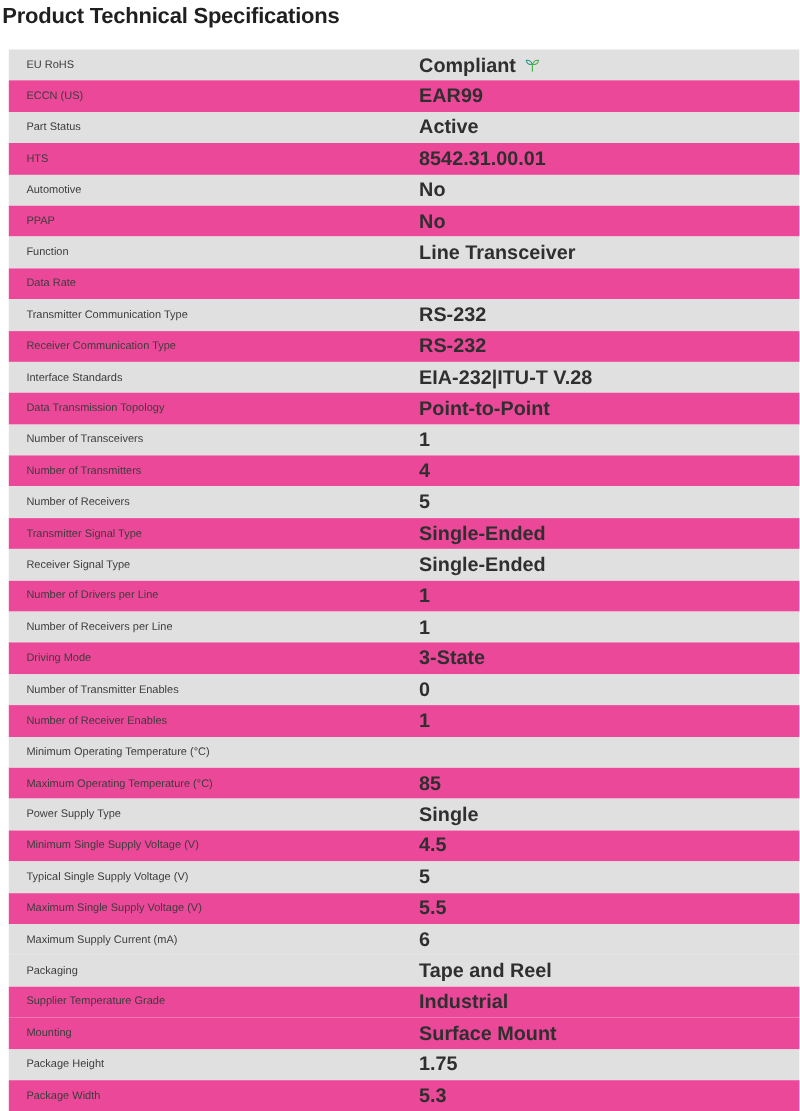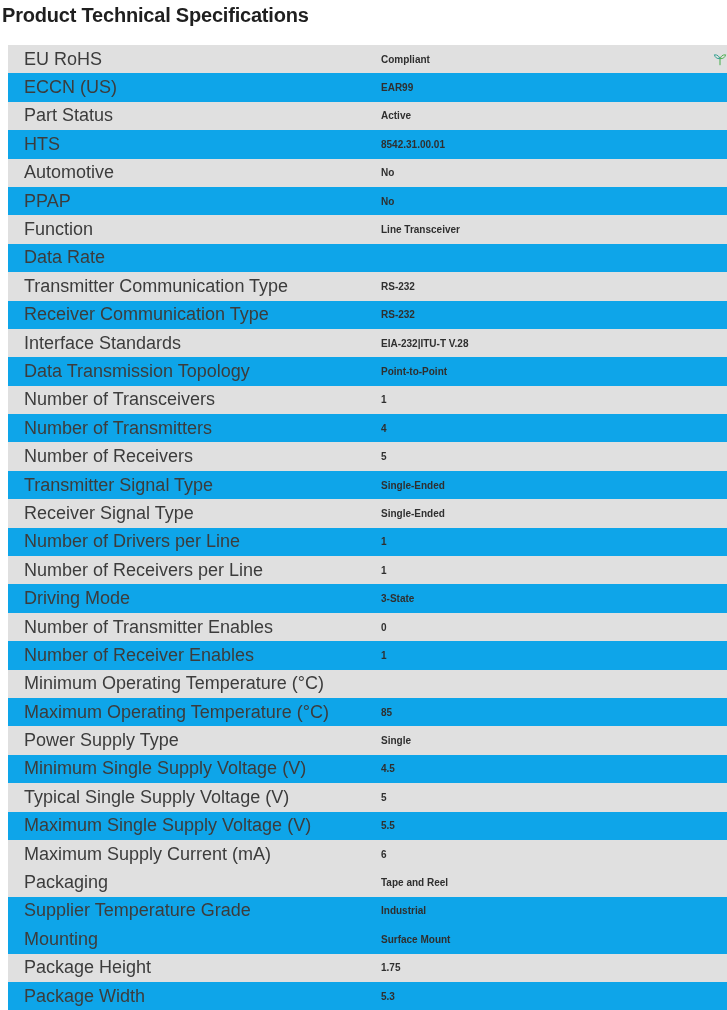--- a/index.html
+++ b/index.html
@@ -28,44 +28,43 @@
   .spec-table {
     position: absolute;
     top: 45px;
     left: 8px;
     width: 719px;
   }
   .spec-row {
     display: flex;
     align-items: center;
     height: 28.4px;
-    background: #0ea5e9;
+    background: #ec4899;
   }
   .spec-row.alt {
     background: #e0e0e0;
   }
   .spec-label {
     width: 349px;
     padding-left: 16px;
-    font-size: 18px;
+    font-size: 10px;
     color: #3c3c3c;
     white-space: nowrap;
     overflow: hidden;
   }
   .spec-value {
     flex: 1;
     padding-left: 8px;
-    font-size: 10px;
+    font-size: 18px;
     font-weight: 700;
     color: #2f2f2f;
     display: flex;
     align-items: center;
     gap: 8px;
     white-space: nowrap;
-    justify-content: space-between;
   }
   .leaf-icon {
     display: inline-block;
     width: 14px;
     height: 14px;
     flex: 0 0 auto;
   }
 </style>
 </head>
 <body>

